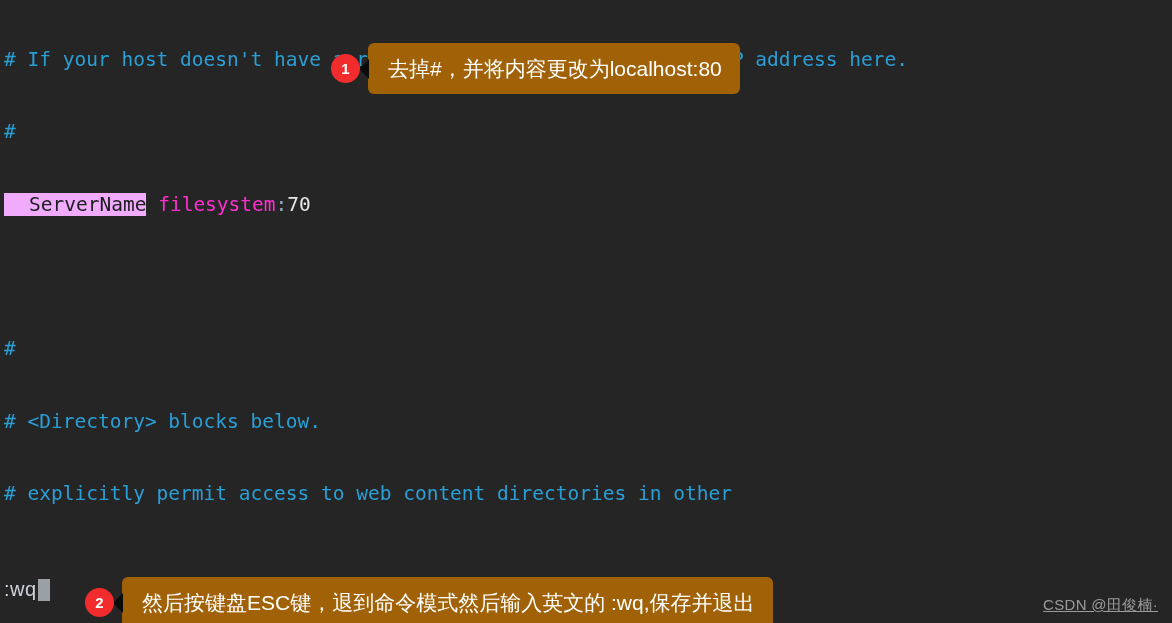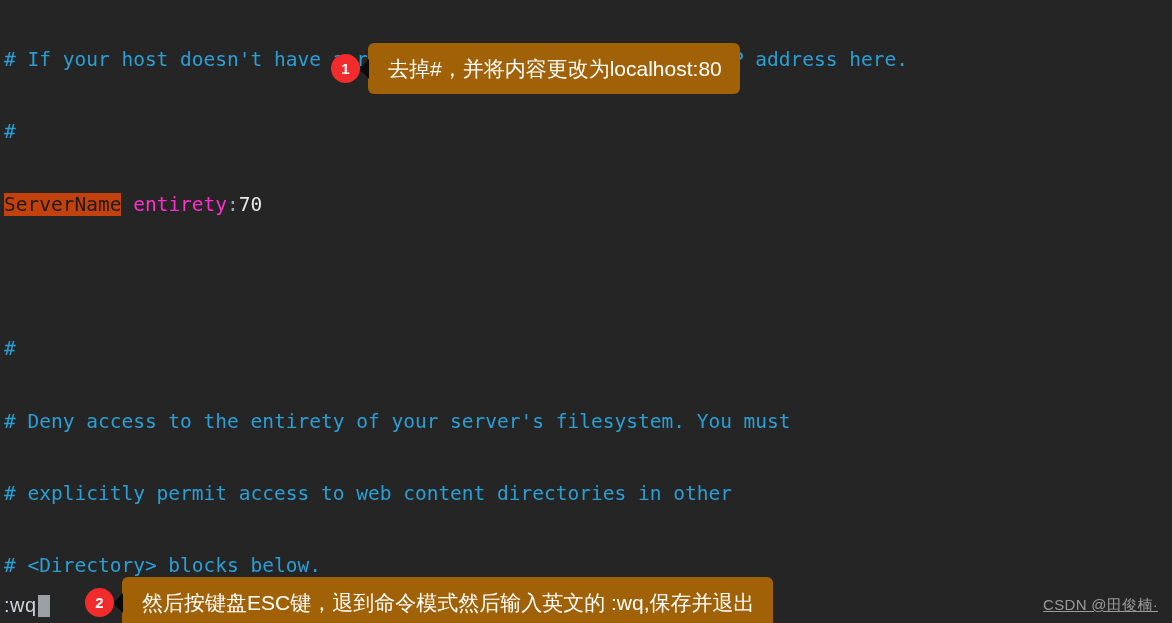--- a/index.html
+++ b/index.html
@@ -28,21 +28,21 @@
     line-height: 24.1px;
     white-space: pre;
     letter-spacing: 0px;
   }
   .ln {
     height: 24.1px;
     padding-left: 4px;
     white-space: pre;
   }
   .cmt   { color: #2a9fd6; }
-  .kwhl  { background: #c2410c; color: #1c1c1c; }
+  .kwhl  { background: #f0abfc; color: #1c1c1c; padding-left: 25px; }
   .host  { color: #ff2fcf; }
   .punc  { color: #8ea8c3; }
   .num   { color: #e8e8e8; }
 
   
   #statusbar {
     position: absolute;
     left: 0;
     bottom: 0;
     width: 1172px;
@@ -52,21 +52,20 @@
   #cmdline {
     position: absolute;
     left: 4px;
     top: 578px;
     font-family: "Liberation Sans", "DejaVu Sans", sans-serif;
     font-size: 20px;
     color: #cfd4da;
     letter-spacing: .5px;
     display: flex;
     align-items: center;
-    margin-top: 16px;
   }
   #cmdcursor {
     display: inline-block;
     width: 12px;
     height: 22px;
     background: #9aa0a6;
     margin-left: 1px;
   }
 
   
@@ -131,26 +130,25 @@
   }
 </style>
 </head>
 <body>
 
 <div id="screen">
 
   <div id="code">
     <div class="ln"><span class="cmt"># If your host doesn't have a registered DNS name, enter its IP address here.</span></div>
     <div class="ln"><span class="cmt">#</span></div>
-    <div class="ln"><span class="kwhl">ServerName</span><span> </span><span class="host">entirety</span><span class="punc">:</span><span class="num">70</span></div>
+    <div class="ln"><span class="kwhl">ServerName</span><span> </span><span class="host">filesystem</span><span class="punc">:</span><span class="num">70</span></div>
     <div class="ln"><span class="cmt"></span></div>
     <div class="ln"><span class="cmt">#</span></div>
-    <div class="ln"><span class="cmt"># Deny access to the entirety of your server's filesystem. You must</span></div>
+    <div class="ln"><span class="cmt"># &lt;Directory&gt; blocks below.</span></div>
     <div class="ln"><span class="cmt"># explicitly permit access to web content directories in other</span></div>
-    <div class="ln"><span class="cmt"># &lt;Directory&gt; blocks below.</span></div>
     
     
     
     
     
     
     
     
     
     

